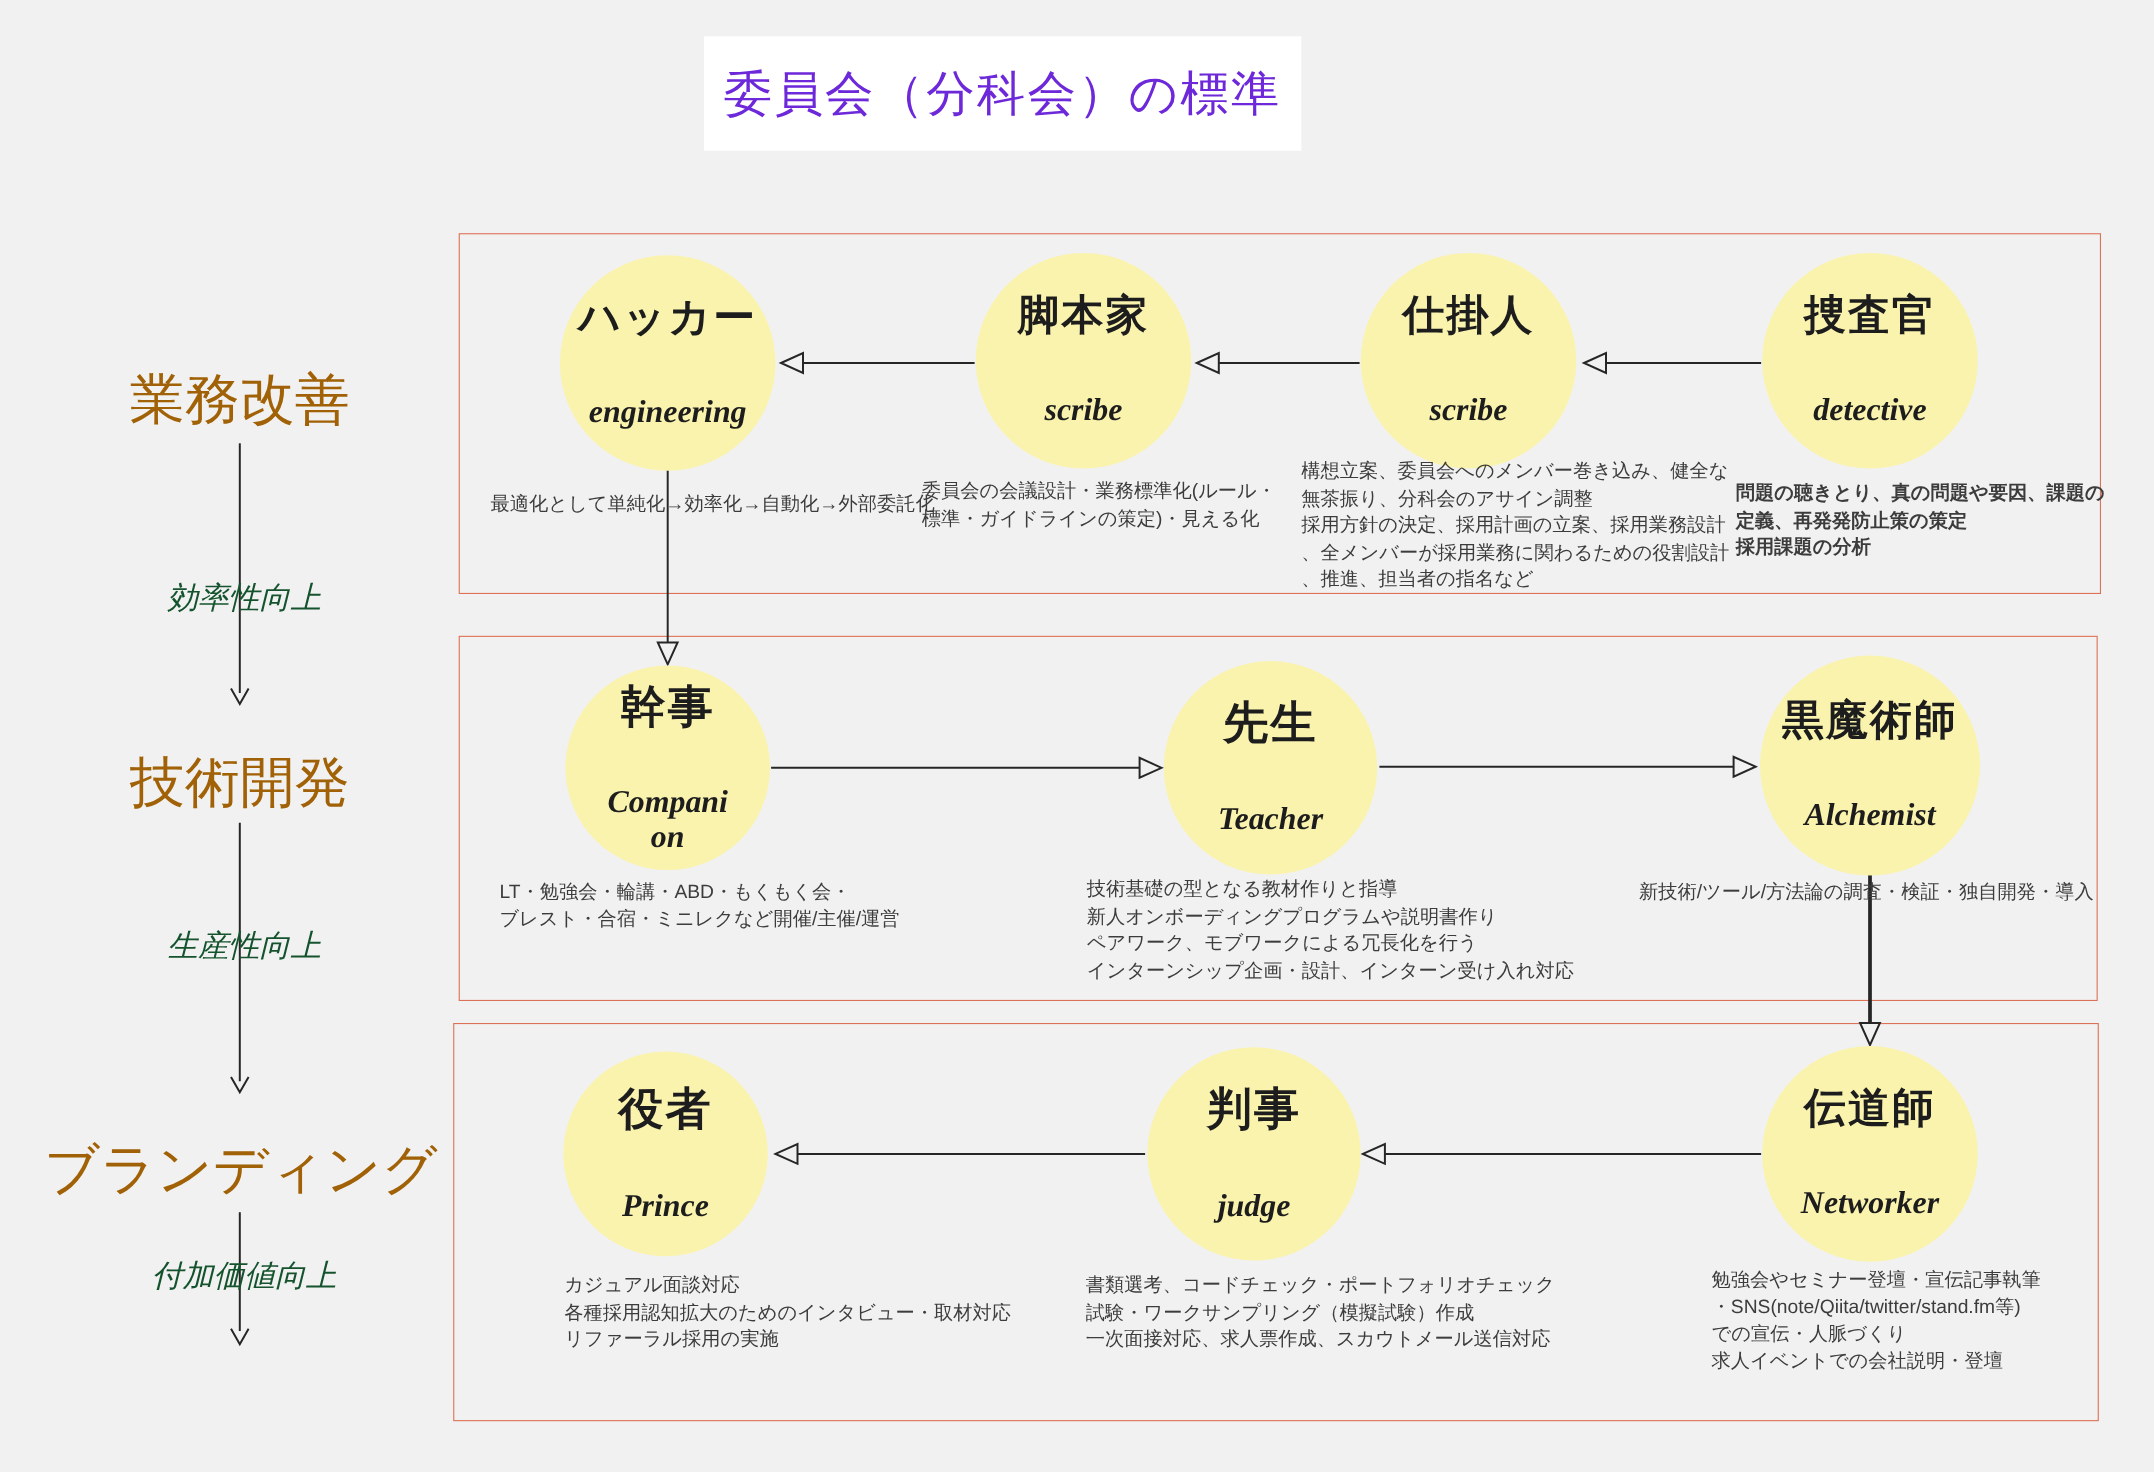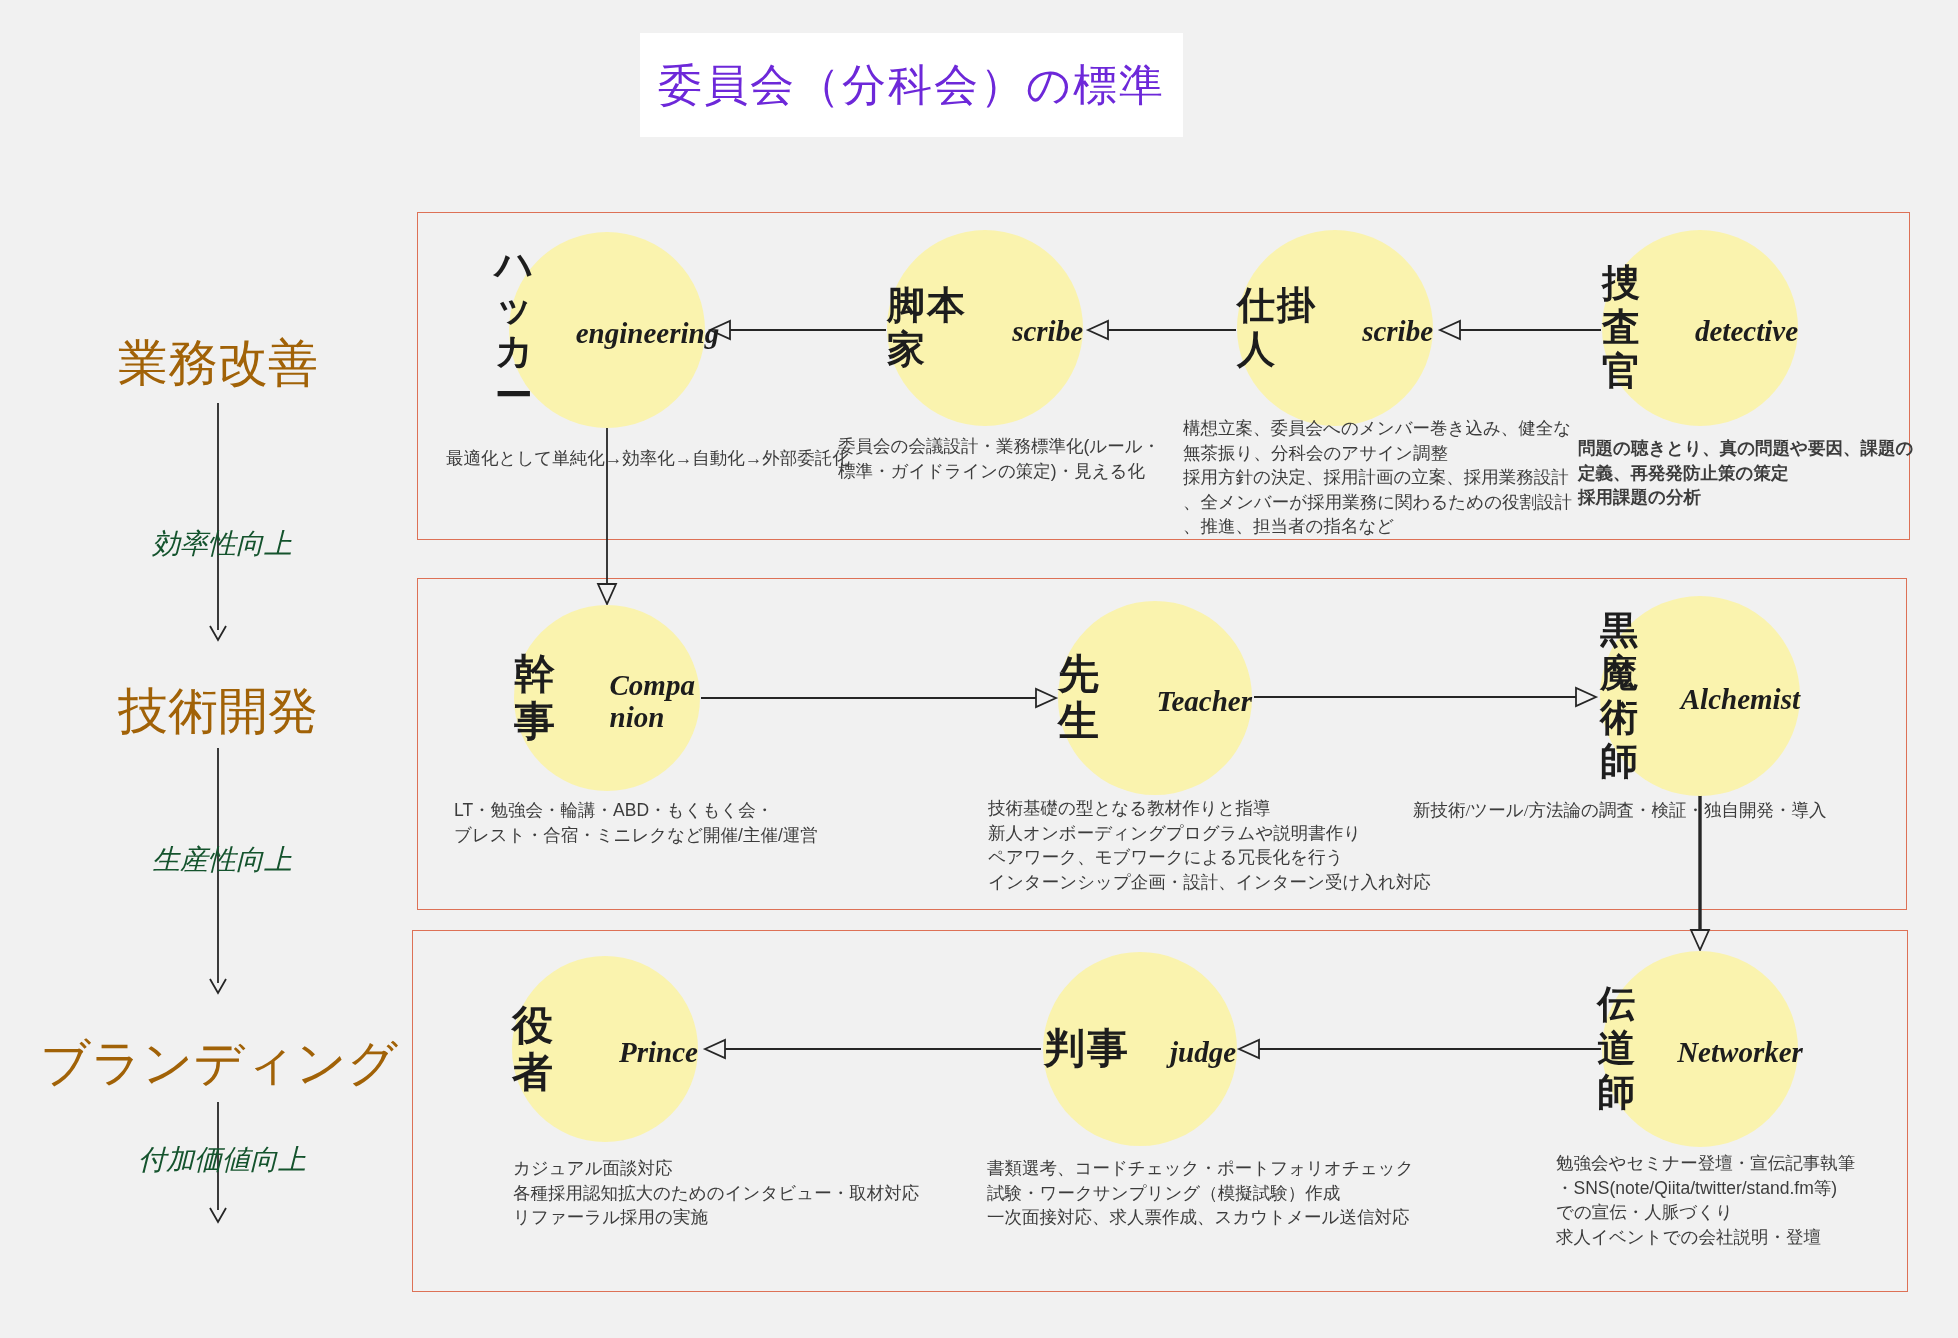--- a/index.html
+++ b/index.html
@@ -24,22 +24,22 @@
 
   .red-box{position:absolute;border:1.6px solid var(--boxb);z-index:0;background:transparent;}
 
   svg.arrows{position:absolute;left:0;top:0;z-index:1;}
   svg.arrows line{stroke:#262626;stroke-width:1.8;}
   svg.arrows polygon{fill:var(--bg);stroke:#262626;stroke-width:1.8;}
   svg.arrows polyline{fill:none;stroke:#262626;stroke-width:1.8;}
   svg.arrows .thick{stroke-width:3.4;}
 
   .circle{position:absolute;border-radius:50%;background:var(--circle);
-    display:flex;flex-direction:row;align-items:center;justify-content:center;
-    text-align:left;z-index:2;gap:40px;}
+    display:flex;flex-direction:column;align-items:center;justify-content:center;
+    text-align:center;z-index:2;gap:40px;}
   .circle .jp{font-size:38px;font-weight:600;color:#1d1d1d;line-height:1.15;letter-spacing:2px;}
   .circle.two .jp{font-size:41px;}
   .circle .en{font-family:"Liberation Serif",serif;font-style:italic;font-weight:600;
     font-size:29px;color:#1d1d1d;line-height:1.1;margin-top:8px;}
   .circle .en.wrap{max-width:112px;overflow-wrap:anywhere;}
 
   .desc{position:absolute;font-size:17.5px;line-height:24.5px;color:var(--desc);
     white-space:pre-line;z-index:3;}
 </style>
 </head>
@@ -171,21 +171,21 @@
   <div class="desc" style="left:1578px;top:436px;font-weight:bold;">問題の聴きとり、真の問題や要因、課題の
 定義、再発発防止策の策定
 採用課題の分析</div>
 
   <div class="desc" style="left:454px;top:798px;">LT・勉強会・輪講・ABD・もくもく会・
 ブレスト・合宿・ミニレクなど開催/主催/運営</div>
   <div class="desc" style="left:988px;top:796px;">技術基礎の型となる教材作りと指導
 新人オンボーディングプログラムや説明書作り
 ペアワーク、モブワークによる冗長化を行う
 インターンシップ企画・設計、インターン受け入れ対応</div>
-  <div class="desc" style="left:1413px;top:798px;font-family:Liberation Serif, serif;">新技術/ツール/方法論の調査・検証・独自開発・導入</div>
+  <div class="desc" style="left:1490px;top:798px;">新技術/ツール/方法論の調査・検証・独自開発・導入</div>
 
   <div class="desc" style="left:513px;top:1156px;">カジュアル面談対応
 各種採用認知拡大のためのインタビュー・取材対応
 リファーラル採用の実施</div>
   <div class="desc" style="left:987px;top:1156px;">書類選考、コードチェック・ポートフォリオチェック
 試験・ワークサンプリング（模擬試験）作成
 一次面接対応、求人票作成、スカウトメール送信対応</div>
   <div class="desc" style="left:1556px;top:1151px;">勉強会やセミナー登壇・宣伝記事執筆
 ・SNS(note/Qiita/twitter/stand.fm等)
 での宣伝・人脈づくり

